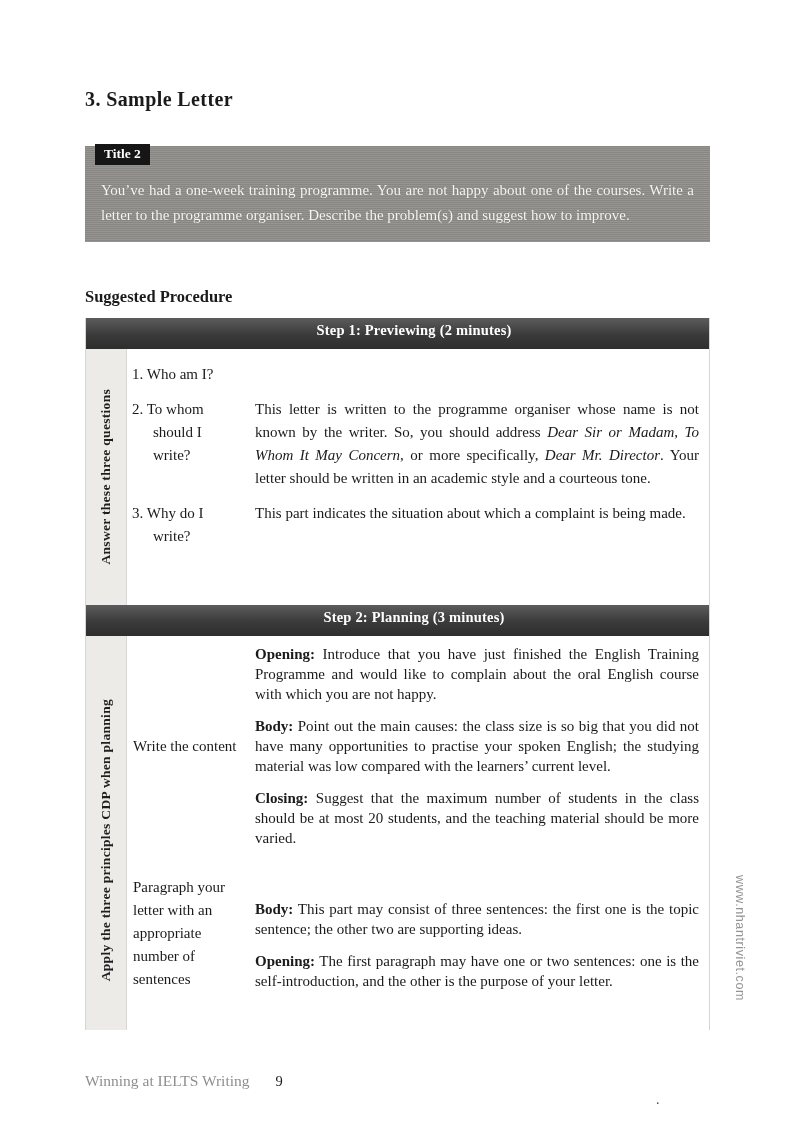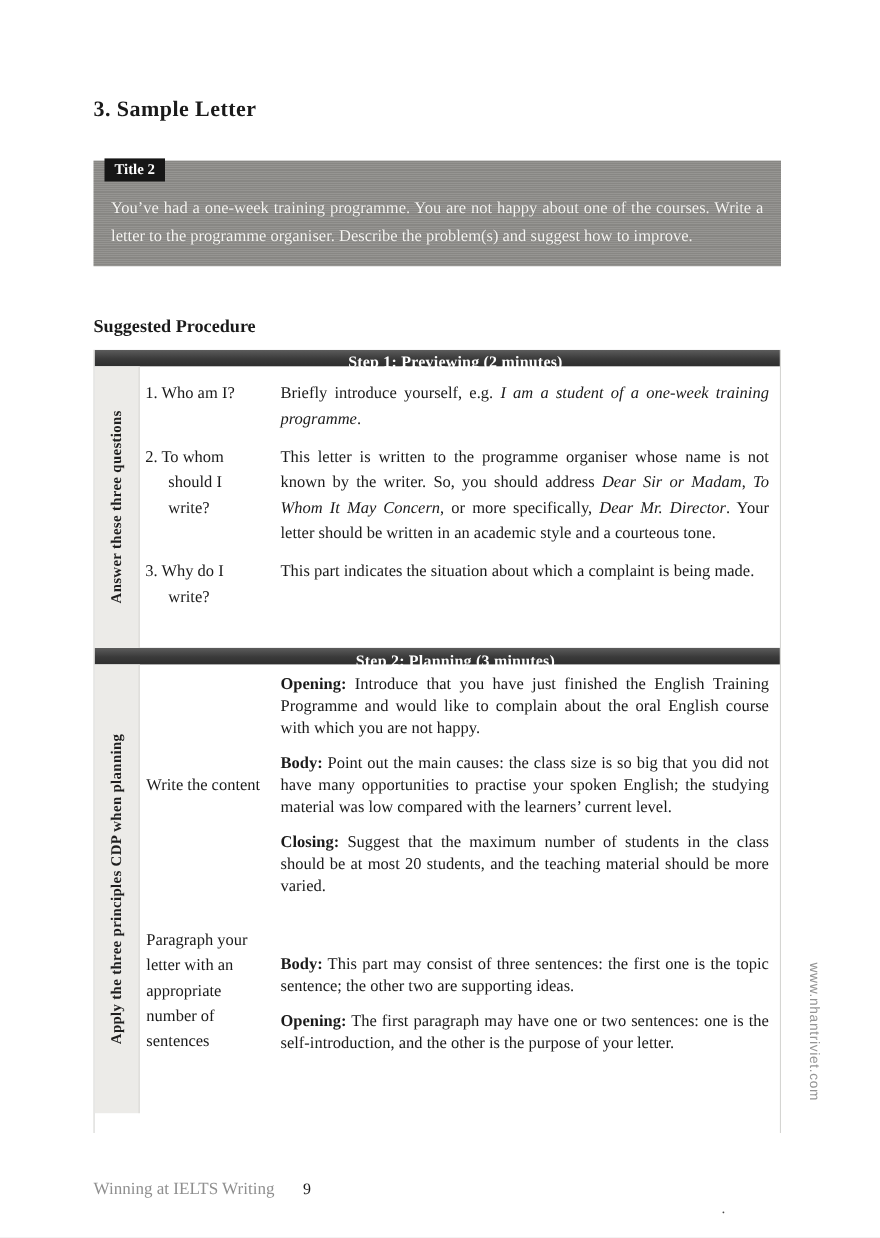--- a/index.html
+++ b/index.html
@@ -37,21 +37,21 @@
     font-size:16.5px; font-weight:bold;
   }
 
   
   .table {
     position:absolute; left:85px; top:318px; width:625px; height:712px;
     overflow:hidden;
     border-left:1px solid #d5d5d2; border-right:1px solid #d5d5d2;
   }
   .step-header {
-    height:15px; line-height:24px; text-align:center;
+    height:31px; line-height:24px; text-align:center;
     background:linear-gradient(180deg,#5c5c5c 0%,#3a3a3a 55%,#2e2e2e 100%);
     color:#ffffff; font-weight:bold; font-size:14.5px; letter-spacing:0.2px;padding-left:33px;
   }
   .sectionrow { display:flex; align-items:stretch; }
   .sectionrow.s1 { min-height:256px; }
   .sectionrow.s2 { min-height:408px; }
   .rot-col {
     flex:0 0 41px; background:#ecebe8; border-right:1px solid #d9d8d5;
     display:flex; align-items:center; justify-content:center;
   }
@@ -118,21 +118,20 @@
 
     <div class="step-header">Step 1: Previewing (2 minutes)</div>
 
     <div class="sectionrow s1">
       <div class="rot-col">
         <span class="rot-text">Answer these three questions</span>
       </div>
       <div class="rows">
         <div class="row">
           <div class="q num">1.  Who am I?</div>
-          <div class="a"><span>Briefly introduce yourself, e.g. </span><i>I am a student of a one-week training programme</i><span>.</span></div>
         </div>
         <div class="row">
           <div class="q num">2.  To whom should I write?</div>
           <div class="a"><span>This letter is written to the programme organiser whose name is not known by the writer. So, you should address </span><i>Dear Sir or Madam</i><span>, </span><i>To Whom It May Concern</i><span>, or more specifically, </span><i>Dear Mr. Director</i><span>. Your letter should be written in an academic style and a courteous tone.</span></div>
         </div>
         <div class="row">
           <div class="q num">3.  Why do I write?</div>
           <div class="a"><span>This part indicates the situation about which a complaint is being made.</span></div>
         </div>
       </div>

